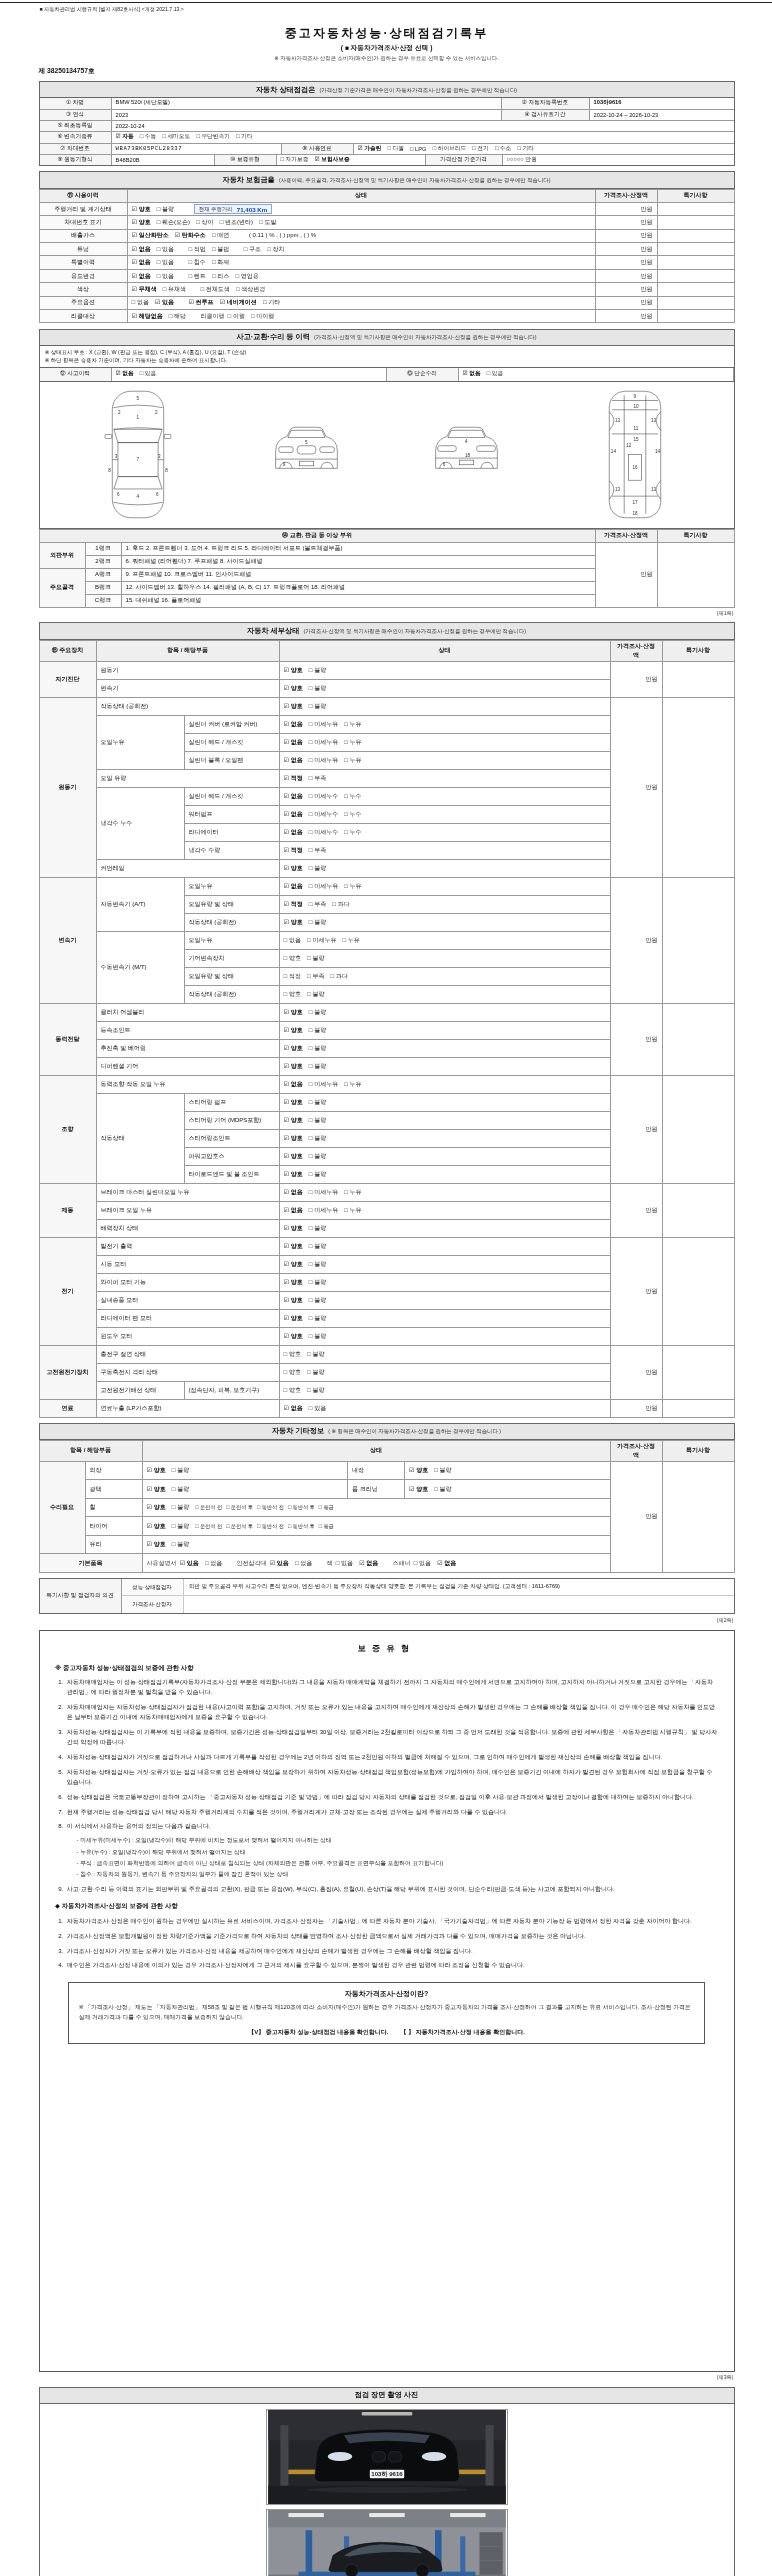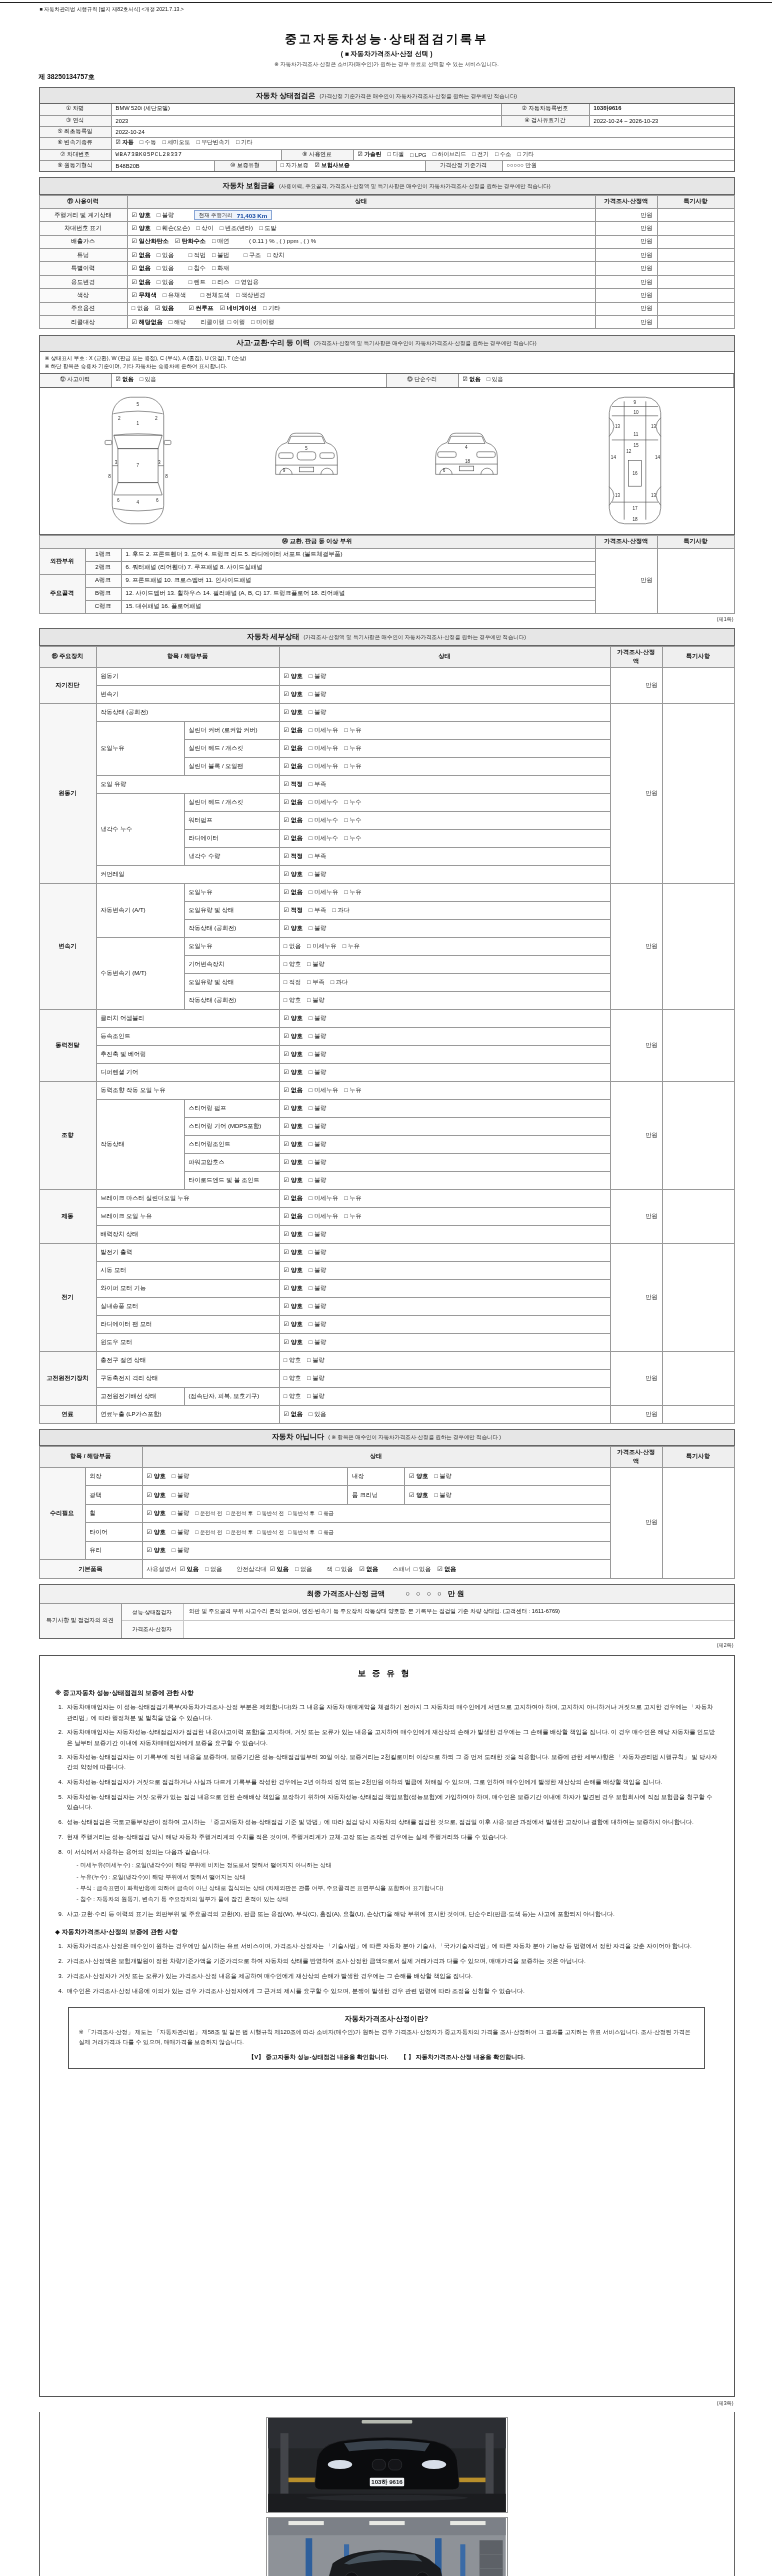--- a/index.html
+++ b/index.html
@@ -1,21 +1,21 @@
 <!DOCTYPE html>
 <html style="font-size:8.2px"><head>
 <meta charset="utf-8">
 <style>
 *{box-sizing:border-box;margin:0;padding:0}
 body{width:773px;height:2576px;overflow:hidden;background:#fff;color:#111;
      font-family:"Liberation Sans","DejaVu Sans",sans-serif;font-size:6.2px}
 .hairline{height:1px;background:#222;margin-top:2.1px}
 .inner{width:696px;margin:0 auto}
 .hdr-top{display:flex;justify-content:space-between;padding:2.6px 1px 0;font-size:5.2px;color:#222}
-h1.title{text-align:center;font-size:12px;letter-spacing:2.1px;margin-top:18px;font-weight:bold}
+h1.title{text-align:center;font-size:12px;letter-spacing:2.1px;margin-top:12px;font-weight:bold}
 .title-sub{text-align:center;font-size:6.7px;font-weight:bold;margin-top:2.6px}
 .title-note{text-align:center;font-size:5.4px;color:#444;margin-top:1.5px}
 .doc-no{font-size:6.7px;font-weight:bold;margin:5.2px 0 1px}
 section{margin-top:5.2px}
 .sec-hd{border:0.5px solid #666;background:#e6e6e6;text-align:center;padding:2.6px 3.1px;font-size:7.2px;font-weight:bold}
 .sec-hd .sec-note{font-size:5.4px;font-weight:normal;color:#333;margin-left:4.1px}
 .pmark{text-align:right;font-size:5.2px;color:#333;padding:2.6px 1px 0}
 
 .ft{border:0.5px solid #666;border-top:none}
 .ftr{display:flex;border-bottom:0.5px solid #9a9a9a}
@@ -816,21 +816,21 @@
               </span></td>
             <td class="price" rowspan="1">만원</td>
             <td class="notec" rowspan="1"></td>
           </tr>
         </tbody>
     </table>
   </section>
 
   <section>
     <div class="sec-hd">
-      <span>자동차 아닙니다</span><span class="sec-note">( ※ 항목은 매수인이 자동차가격조사·산정을 원하는 경우에만 적습니다 )</span>
+      <span>자동차 기타정보</span><span class="sec-note">( ※ 항목은 매수인이 자동차가격조사·산정을 원하는 경우에만 적습니다 )</span>
     </div>
     <table class="grid" id="etc-table" style="border-top:none">
       <colgroup>
           <col style="width:46px">
           <col style="width:57px">
           <col>
           <col style="width:57px">
           <col>
           <col style="width:52px">
           <col style="width:72px">
@@ -920,24 +920,20 @@
                 <span class="glab">스패너</span>
                 <span class="cb">□ 있음</span>
                 <span class="cb on">☑ 없음</span>
               </span></td>
           </tr>
         </tbody>
     </table>
   </section>
 
   <div class="final-box">
-    <div class="final-amount-row">
-      <span>최종 가격조사·산정 금액</span>
-      <span class="amt">○ ○ ○ ○ 만원</span>
-    </div>
     <div class="final-note">
       <div class="fn-lab">특기사항 및 점검자의 의견</div>
       <div class="fn-rows">
         <div class="fn-row">
           <span class="who">성능·상태점검자</span>
           <span class="txt">외판 및 주요골격 부위 사고수리 흔적 없으며, 엔진·변속기 등 주요장치 작동상태 양호함. 본 기록부는 점검일 기준 차량 상태임. (고객센터 : 1611-6769)</span>
         </div>
         <div class="fn-row">
           <span class="who">가격조사·산정자</span>
           <span class="txt"></span>
@@ -1013,20 +1009,23 @@
     <div class="selbox">
       <h3>자동차가격조사·산정이란?</h3>
       <div class="sb-body">※ 「가격조사·산정」 제도는 「자동차관리법」 제58조 및 같은 법 시행규칙 제120조에 따라 소비자(매수인)가 원하는 경우 가격조사·산정자가 중고자동차의 가격을 조사·산정하여 그 결과를 고지하는 유료 서비스입니다. 조사·산정된 가격은 실제 거래가격과 다를 수 있으며, 매매가격을 보증하지 않습니다.</div>
       <div class="sb-confirm">【V】 중고자동차 성능·상태점검 내용을 확인합니다.　　【 】 자동차가격조사·산정 내용을 확인합니다.</div>
     </div>
   </div>
 
   <div class="pmark">(제3쪽)</div>
 
   <section>
+    <div class="sec-hd">
+      <span>점검 장면 촬영 사진</span>
+    </div>
     <div class="photo-stack">
       <svg width="242" height="96" viewBox="0 0 470 186" style="font-size:12px">
         <rect width="470" height="186" fill="#232528"></rect>
         <rect width="470" height="60" fill="#2c2e33"></rect>
         <rect x="185" y="4" width="100" height="7" rx="2" fill="#cfd2c8" opacity="0.85"></rect>
         <rect x="24" y="30" width="16" height="120" fill="#43454a"></rect>
         <rect x="430" y="30" width="16" height="120" fill="#43454a"></rect>
         <rect x="40" y="118" width="66" height="9" fill="#b88f2c"></rect>
         <rect x="364" y="118" width="66" height="9" fill="#b88f2c"></rect>
         <rect y="150" width="470" height="36" fill="#1b1c1f"></rect>

